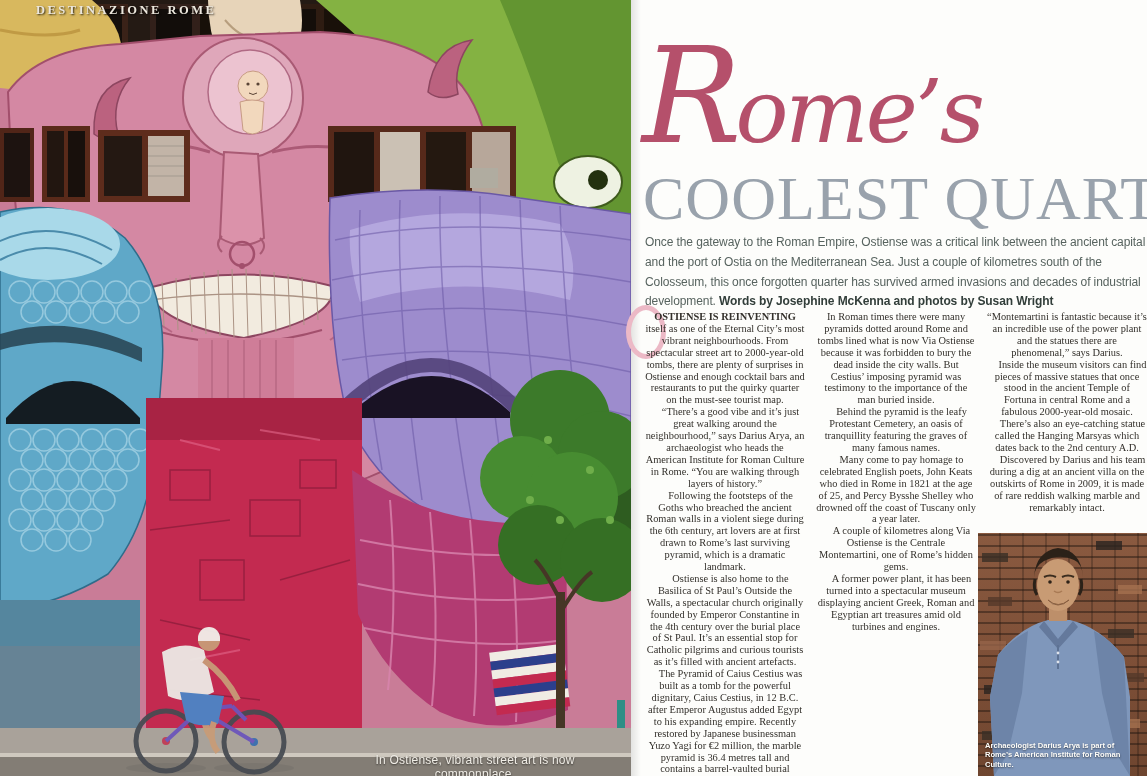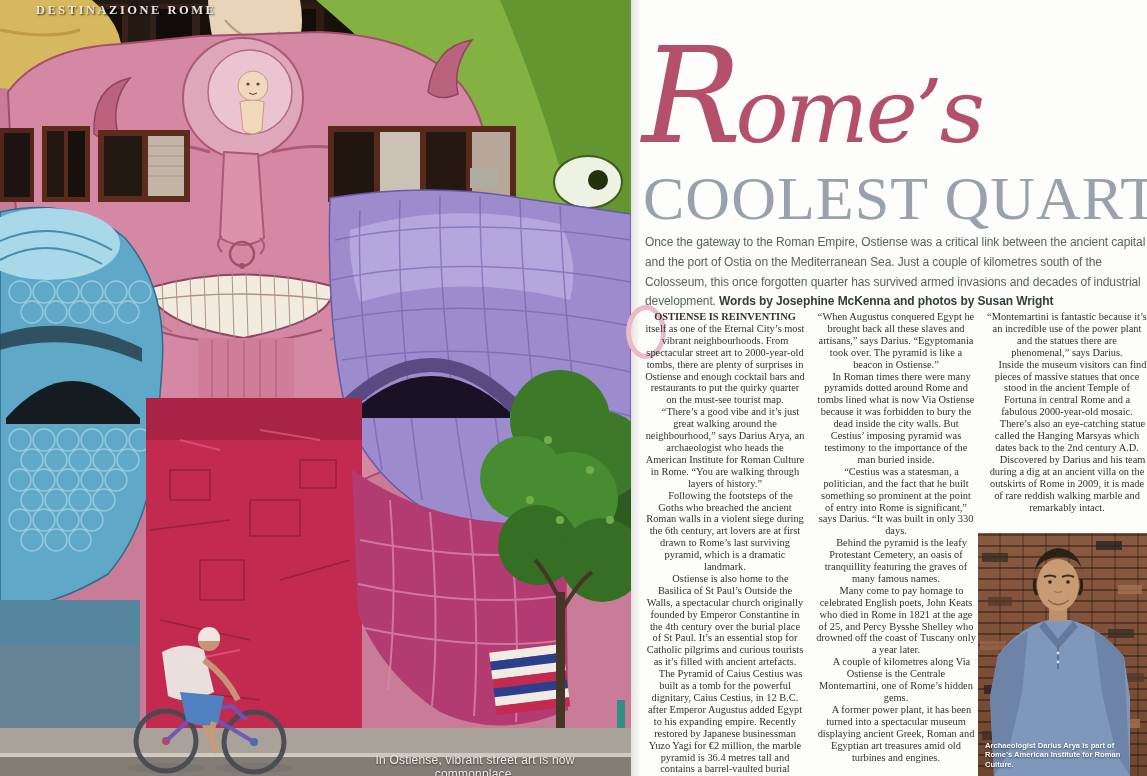--- a/index.html
+++ b/index.html
@@ -352,23 +352,21 @@
 
 <div class="col col1">
   <p><strong class="lead">OSTIENSE IS REINVENTING</strong><span> itself as one of the Eternal City’s most vibrant neighbourhoods. From spectacular street art to 2000-year-old tombs, there are plenty of surprises in Ostiense and enough cocktail bars and restaurants to put the quirky quarter on the must-see tourist map.</span></p>
   <p>“There’s a good vibe and it’s just great walking around the neighbourhood,” says Darius Arya, an archaeologist who heads the American Institute for Roman Culture in Rome. “You are walking through layers of history.”</p>
   <p>Following the footsteps of the Goths who breached the ancient Roman walls in a violent siege during the 6th century, art lovers are at first drawn to Rome’s last surviving pyramid, which is a dramatic landmark.</p>
   <p>Ostiense is also home to the Basilica of St Paul’s Outside the Walls, a spectacular church originally founded by Emperor Constantine in the 4th century over the burial place of St Paul. It’s an essential stop for Catholic pilgrims and curious tourists as it’s filled with ancient artefacts.</p>
   <p>The Pyramid of Caius Cestius was built as a tomb for the powerful dignitary, Caius Cestius, in 12 B.C. after Emperor Augustus added Egypt to his expanding empire. Recently restored by Japanese businessman Yuzo Yagi for €2 million, the marble pyramid is 36.4 metres tall and contains a barrel-vaulted burial chamber with original frescoes.</p>
 </div>
 
 <div class="col col2">
-  <p>“When Augustus conquered Egypt he brought back all these slaves and artisans,” says Darius. “Egyptomania took over. The pyramid is like a beacon in Ostiense.”</p>
   <p>In Roman times there were many pyramids dotted around Rome and tombs lined what is now Via Ostiense because it was forbidden to bury the dead inside the city walls. But Cestius’ imposing pyramid was testimony to the importance of the man buried inside.</p>
-  <p>“Cestius was a statesman, a politician, and the fact that he built something so prominent at the point of entry into Rome is significant,” says Darius. “It was built in only 330 days.</p>
   <p>Behind the pyramid is the leafy Protestant Cemetery, an oasis of tranquillity featuring the graves of many famous names.</p>
   <p>Many come to pay homage to celebrated English poets, John Keats who died in Rome in 1821 at the age of 25, and Percy Bysshe Shelley who drowned off the coast of Tuscany only a year later.</p>
   <p>A couple of kilometres along Via Ostiense is the Centrale Montemartini, one of Rome’s hidden gems.</p>
   <p>A former power plant, it has been turned into a spectacular museum displaying ancient Greek, Roman and Egyptian art treasures amid old turbines and engines.</p>
 </div>
 
 <div class="col col3">
   <p>“Montemartini is fantastic because it’s an incredible use of the power plant and the statues there are phenomenal,” says Darius.</p>
   <p>Inside the museum visitors can find pieces of massive statues that once stood in the ancient Temple of Fortuna in central Rome and a fabulous 2000-year-old mosaic.</p>
   <p>There’s also an eye-catching statue called the Hanging Marsyas which dates back to the 2nd century A.D.</p>

